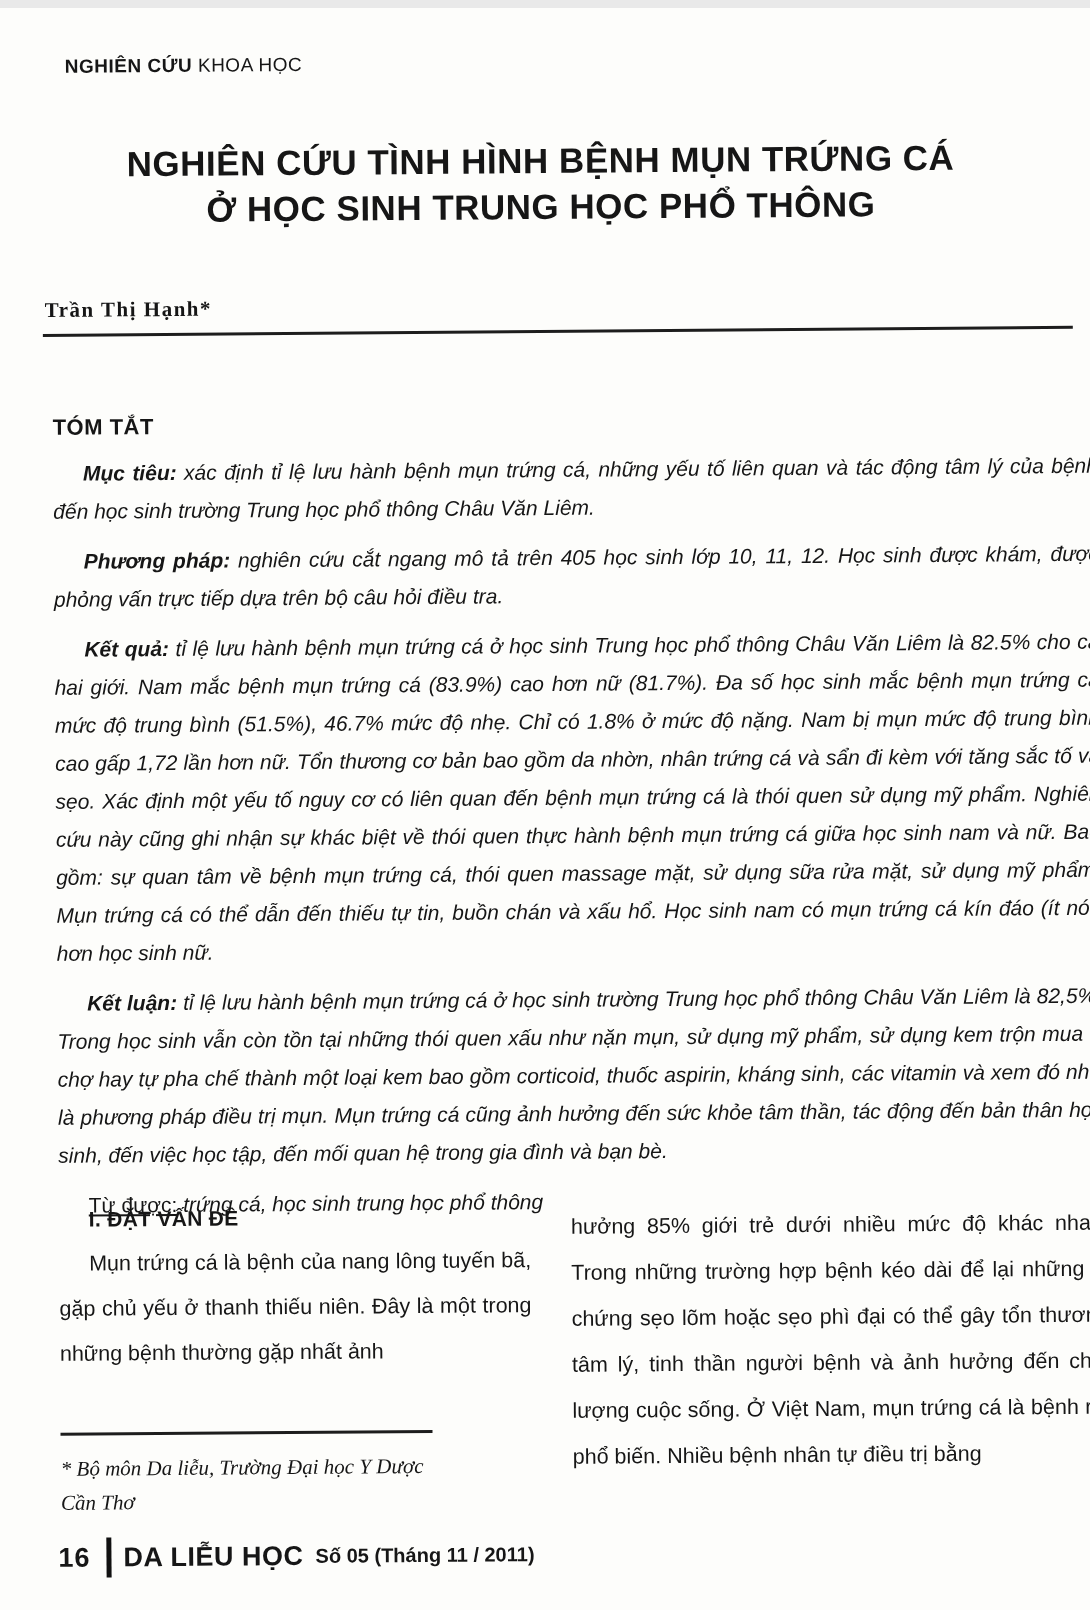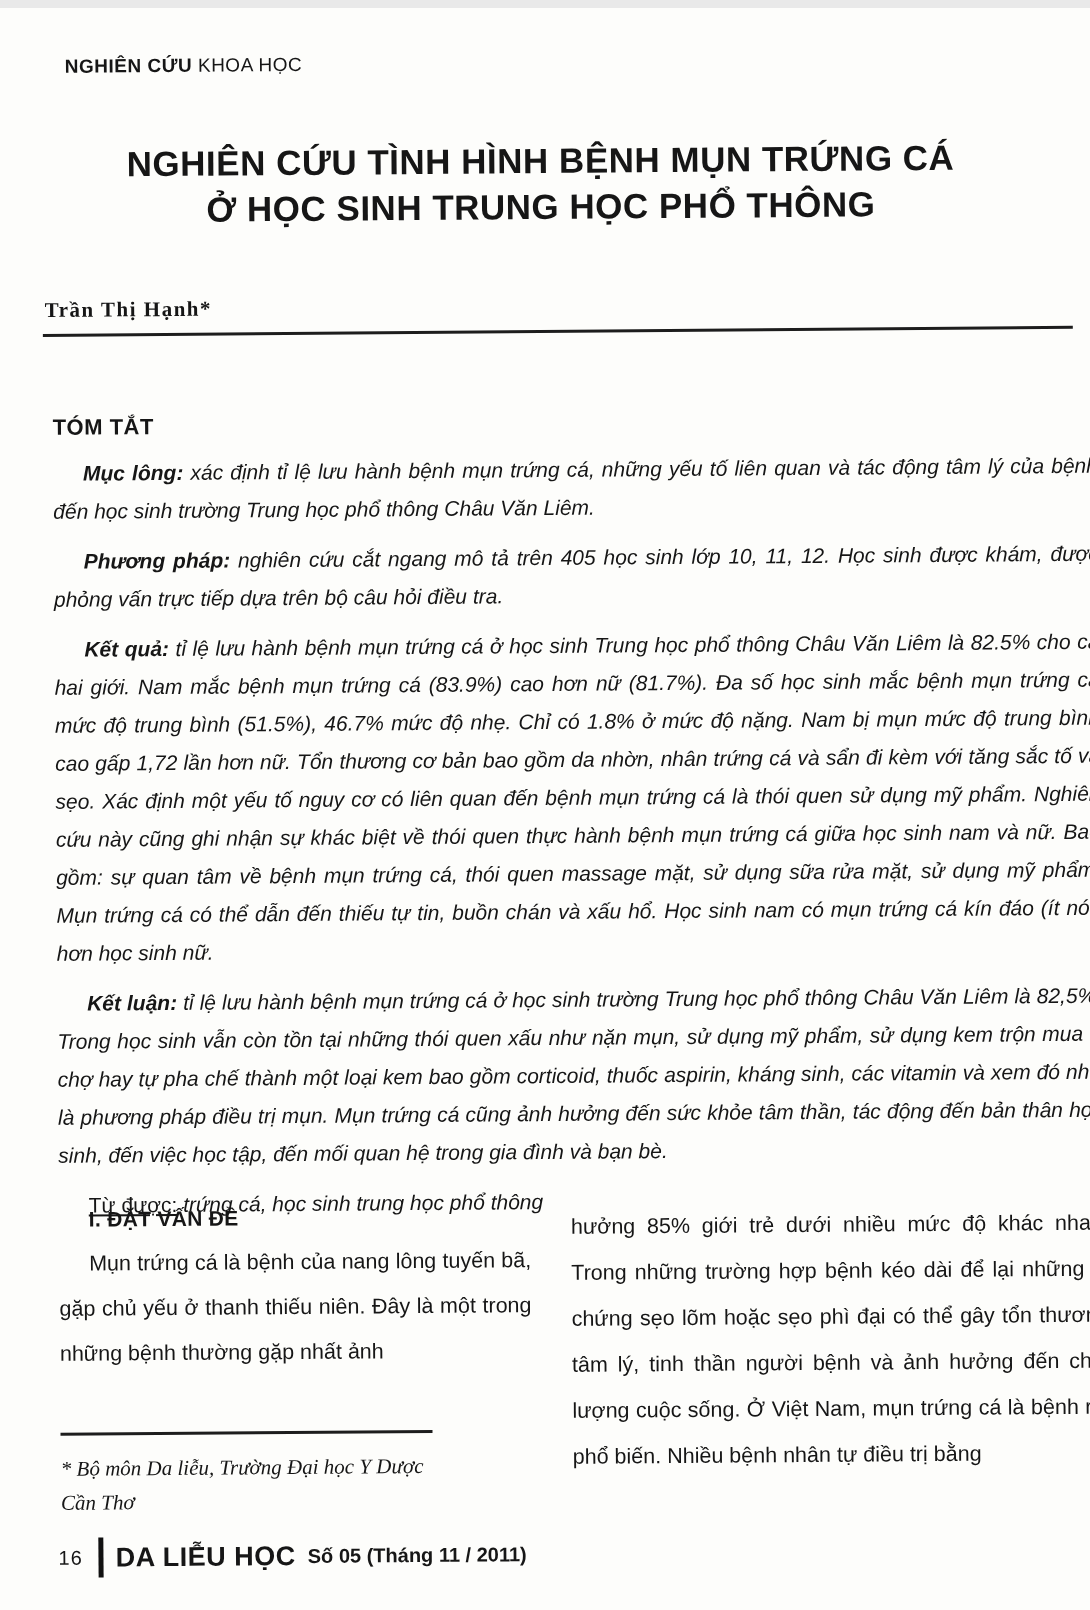--- a/index.html
+++ b/index.html
@@ -35,21 +35,21 @@
   .col-right{width:538px;flex:0 0 538px;}
   .col-left h3{margin:0 0 10px 30px;font-size:21px;font-weight:bold;letter-spacing:.3px;}
   .body-par{margin:0;font-size:21.5px;line-height:45px;text-align:justify;text-indent:30px;}
   .col-right .body-par{text-indent:0;line-height:46px;}
 
   .footnote-rule{margin-top:56px;width:372px;height:3px;background:#1d1d1d;}
   .footnote{margin-top:16px;font-family:"Liberation Serif", serif;font-style:italic;
     font-size:21px;line-height:34px;}
 
   .footer{position:absolute;top:1526px;left:52px;display:flex;align-items:center;}
-  .footer .pageno{font-weight:normal;font-size:20px;letter-spacing:1px;}
+  .footer .pageno{font-weight:bold;font-size:27px;letter-spacing:1px;}
   .footer .divider{width:5px;height:40px;background:#111;margin:0 12px 0 16px;}
   .footer .journal{font-weight:bold;font-size:27px;letter-spacing:.5px;}
   .footer .issue{font-size:20px;margin-left:12px;font-weight:bold;}
 </style>
 </head>
 <body>
 
 <div class="page">
   <div class="scan">
 
@@ -62,21 +62,21 @@
       <div>NGHIÊN CỨU TÌNH HÌNH BỆNH MỤN TRỨNG CÁ</div>
       <div>Ở HỌC SINH TRUNG HỌC PHỔ THÔNG</div>
     </div>
 
     <div class="author">Trần Thị Hạnh*</div>
     <div class="author-rule"></div>
 
     <div class="abstract">
       <h2>TÓM TẮT</h2>
 
-      <p><span class="lbl">Mục lông:</span><span> xác định tỉ lệ lưu hành bệnh mụn trứng cá, những yếu tố liên quan và tác động tâm lý của bệnh đến học sinh trường Trung học phổ thông Châu Văn Liêm.</span></p>
+      <p><span class="lbl">Mục tiêu:</span><span> xác định tỉ lệ lưu hành bệnh mụn trứng cá, những yếu tố liên quan và tác động tâm lý của bệnh đến học sinh trường Trung học phổ thông Châu Văn Liêm.</span></p>
 
       <p><span class="lbl">Phương pháp:</span><span> nghiên cứu cắt ngang mô tả trên 405 học sinh lớp 10, 11, 12. Học sinh được khám, được phỏng vấn trực tiếp dựa trên bộ câu hỏi điều tra.</span></p>
 
       <p><span class="lbl">Kết quả:</span><span> tỉ lệ lưu hành bệnh mụn trứng cá ở học sinh Trung học phổ thông Châu Văn Liêm là 82.5% cho cả hai giới. Nam mắc bệnh mụn trứng cá (83.9%) cao hơn nữ (81.7%). Đa số học sinh mắc bệnh mụn trứng cá mức độ trung bình (51.5%),  46.7% mức độ nhẹ. Chỉ có 1.8% ở mức độ nặng. Nam bị mụn mức độ trung bình cao gấp 1,72 lần hơn nữ. Tổn thương cơ bản bao gồm da nhờn, nhân trứng cá và sẩn đi kèm với tăng sắc tố và sẹo. Xác định một yếu tố nguy cơ có liên quan đến bệnh mụn trứng cá là thói quen sử dụng mỹ phẩm. Nghiên cứu này cũng ghi nhận sự khác biệt về thói quen thực hành bệnh mụn trứng cá giữa học sinh nam và nữ. Bao gồm: sự quan tâm về bệnh mụn trứng cá, thói quen massage mặt, sử dụng sữa rửa mặt, sử dụng mỹ phẩm. Mụn trứng cá có thể dẫn đến thiếu tự tin, buồn chán và xấu hổ. Học sinh nam có mụn trứng cá kín đáo (ít nói) hơn học sinh nữ.</span></p>
 
       <p><span class="lbl">Kết luận:</span><span> tỉ lệ lưu hành bệnh mụn trứng cá ở học sinh trường Trung học phổ thông Châu Văn Liêm là 82,5%. Trong học sinh vẫn còn tồn tại những thói quen xấu như nặn mụn, sử dụng mỹ phẩm, sử dụng kem trộn mua ở chợ hay tự pha chế thành một loại kem bao gồm corticoid, thuốc aspirin, kháng sinh, các vitamin và xem đó như là phương pháp điều trị mụn. Mụn trứng cá cũng ảnh hưởng đến sức khỏe tâm thần, tác động đến bản thân học sinh, đến việc học tập, đến mối quan hệ trong gia đình và bạn bè.</span></p>
 
       <p class="keywords"><span class="klbl">Từ được:</span><span class="kval"> trứng cá, học sinh trung học phổ thông</span></p>
     </div>
 

